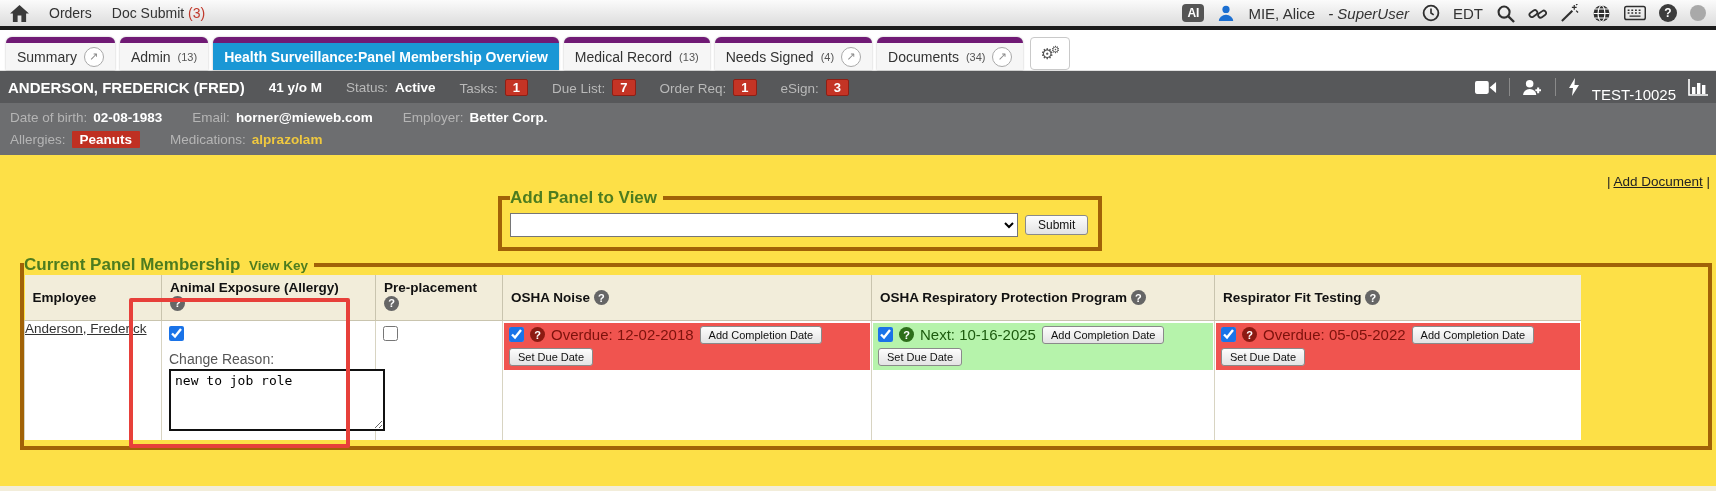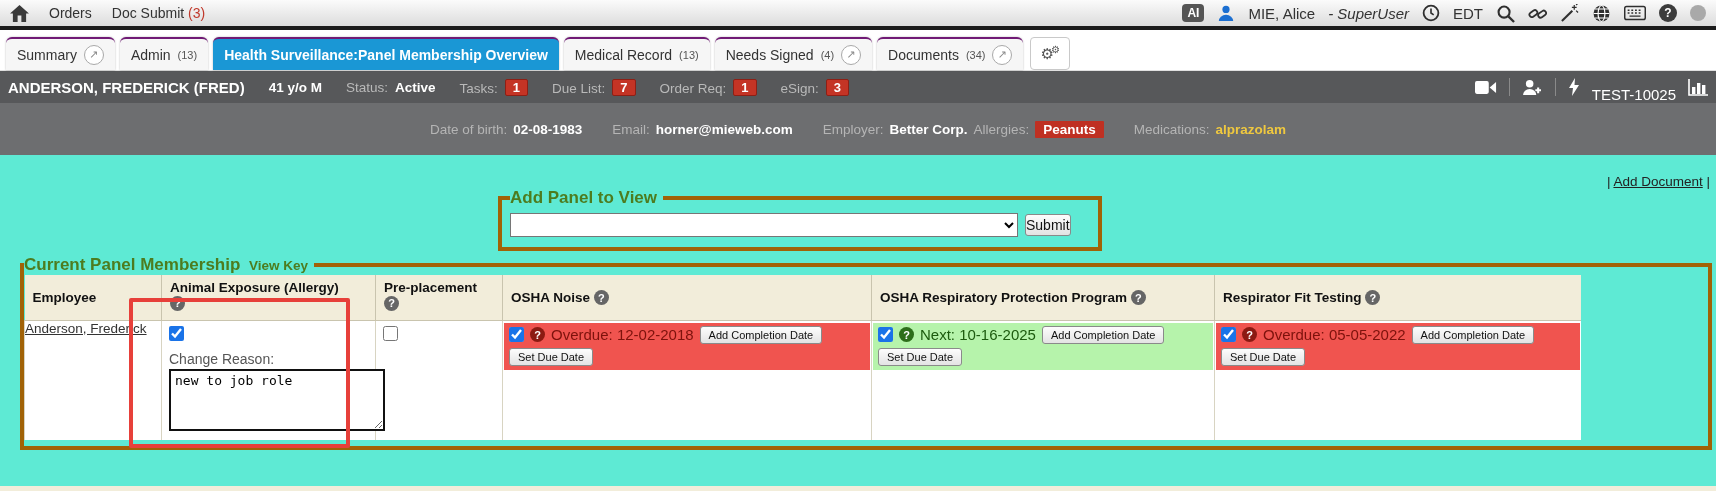--- a/index.html
+++ b/index.html
@@ -29,21 +29,21 @@
   .help-circle { width:18px; height:18px; border-radius:50%; background:#3c3c3c;
     color:#fff; font-size:12px; font-weight:bold; display:flex; align-items:center; justify-content:center; }
   .gray-dot { width:16px; height:16px; border-radius:50%; background:#a9a9a9; }
 
   
   .tabstrip {
     background:#fff; height:41px; display:flex; align-items:flex-end;
     padding:4px 0 0 6px; gap:5px; border-bottom:1px solid #e0e0e0;
   }
   .tab {
-    background:#f6f6f6; border-top:2px solid #701a75; border-radius:6px 6px 0 0;
+    background:#f6f6f6; border-top:6px solid #701a75; border-radius:6px 6px 0 0;
     height:33px; display:flex; align-items:center; padding:0 11px; gap:7px;
     font-size:14px; color:#333; box-shadow:0 0 2px rgba(0,0,0,.3); cursor:pointer;
   }
   .tab .count { font-size:11px; color:#555; }
   .tab.active { background:#1a97d5; color:#fff; font-weight:bold; }
   .popout { width:20px; height:20px; border:1px solid #a9a9a9; border-radius:50%;
     display:flex; align-items:center; justify-content:center; font-size:11px; color:#8a8a8a; background:#fff; }
   .gearbtn { height:33px; border:1px solid #c9c9c9; border-radius:4px; background:#fff;
     display:flex; align-items:center; padding:0 9px; font-size:15px; color:#555; cursor:pointer; margin-left:2px; }
   .gearbtn .g2 { font-size:10px; margin:-9px 0 0 -3px; }
@@ -57,39 +57,39 @@
   .pval { color:#fff; font-weight:bold; }
   .cbadge { background:#c43425; border:1px solid #8e1f15; color:#fff; font-weight:bold;
     font-size:13px; padding:0 7px; border-radius:2px; cursor:pointer; }
   .counter { display:flex; align-items:flex-end; gap:7px; }
   .pright { margin-left:auto; display:flex; align-items:center; gap:12px; }
   .pdiv { width:1px; height:18px; background:#8a8a8a; }
   .recid { color:#fff; font-size:15px;margin-top:14px; }
 
   
   .demobar { height:52px; background:#6d6e70; color:#b5b5b5; font-size:13.5px;
-    padding:6px 10px; display:flex; flex-direction:row; justify-content:center; gap:6px; }
+    padding:6px 10px; display:flex; flex-direction:column; justify-content:center; gap:6px; }
   .demorow { display:flex; align-items:center; gap:6px; }
   .dgap { width:18px; }
   .dval { color:#fff; font-weight:bold; }
   .allergy-badge { background:#bf3022; color:#fff; font-weight:bold; padding:1px 8px; border-radius:1px; }
   .med-val { color:#efc83f; font-weight:bold; }
 
   
-  .content { position:relative; height:331px; background:#5eead4; }
+  .content { position:relative; height:331px; background:#fde047; }
   .adddoc { position:absolute; top:19px; right:6px; font-size:13.5px; color:#222; }
   .adddoc a { color:#222; text-decoration:underline; cursor:pointer; }
 
   fieldset { border:4px solid #a16207; }
   .addpanel { position:absolute; left:498px; top:33px; width:604px; padding:2px 8px 10px; }
   .addpanel legend, .panelfs legend { color:#4d7c1f; font-weight:bold; font-size:17px; padding-right:6px; }
   .addpanel-row { display:flex; align-items:center; gap:7px; margin-top:3px; }
   .panel-select { width:508px; height:24px; font-size:13px; border:1px solid #767676; background:#fff; }
   .btn {
-    font-size:14px; padding:2px 0; border:1px solid #8a8a8a; border-radius:3px;
+    font-size:12px; padding:2px 12px; border:1px solid #8a8a8a; border-radius:3px;
     background:linear-gradient(#fdfdfd,#e3e3e3); color:#111; cursor:pointer;
     font-family:"Liberation Sans", sans-serif;
   }
   .btn.small { font-size:11px; padding:2px 8px; }
 
   .panelfs { position:absolute; left:20px; top:100px; right:4px; padding:0 0 6px 0; background:transparent; }
   .viewkey { font-size:13.5px; font-weight:bold; color:#4d7c1f; text-decoration:none; cursor:pointer; margin-left:4px; }
 
   table.panel { border-collapse:collapse; table-layout:fixed; width:1556px; }
   table.panel th {

